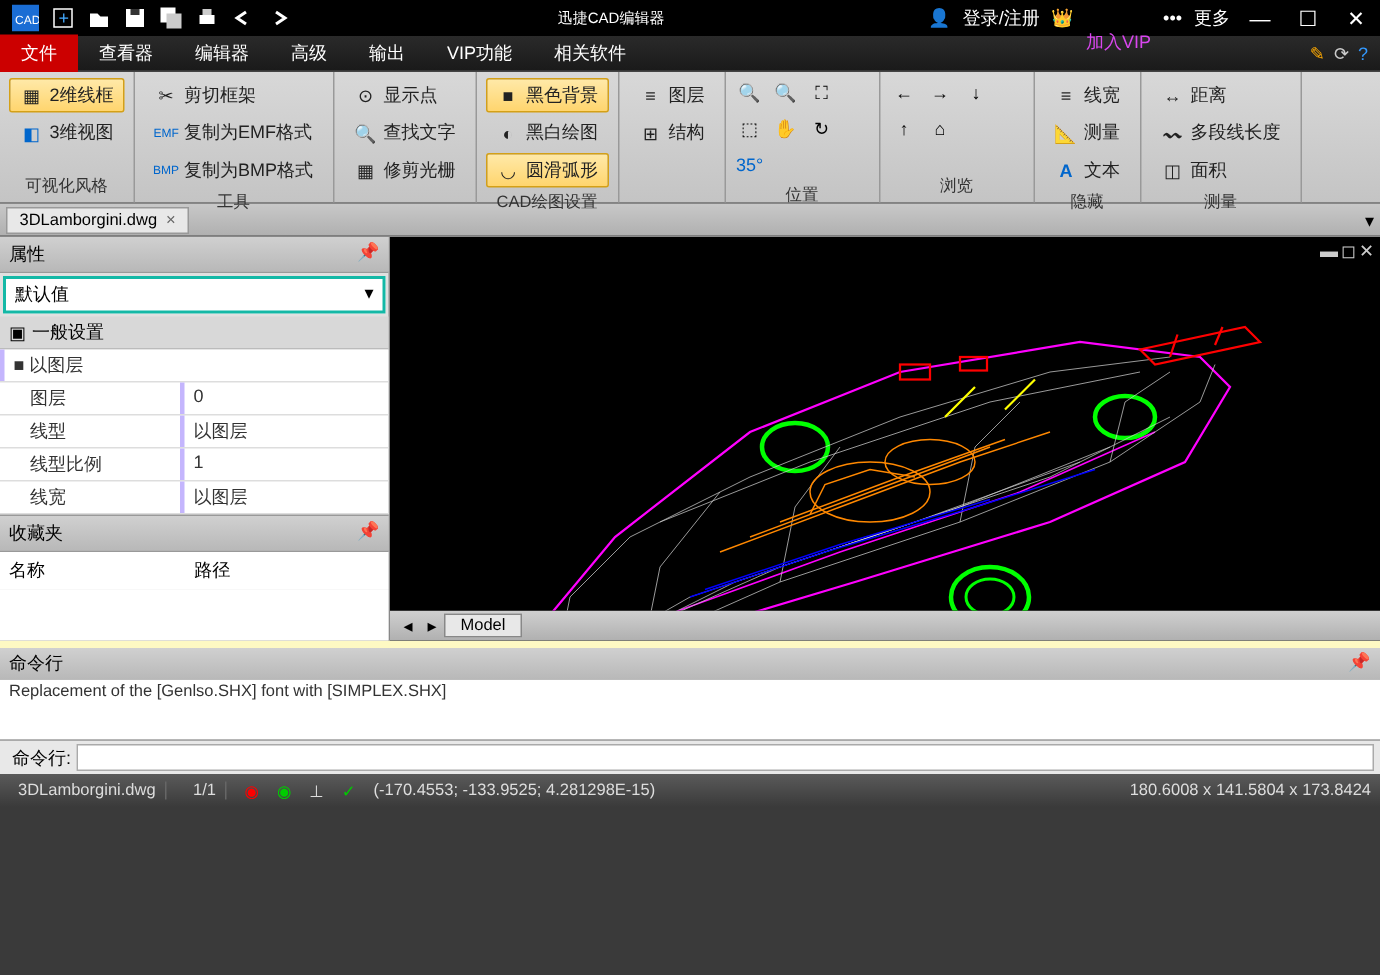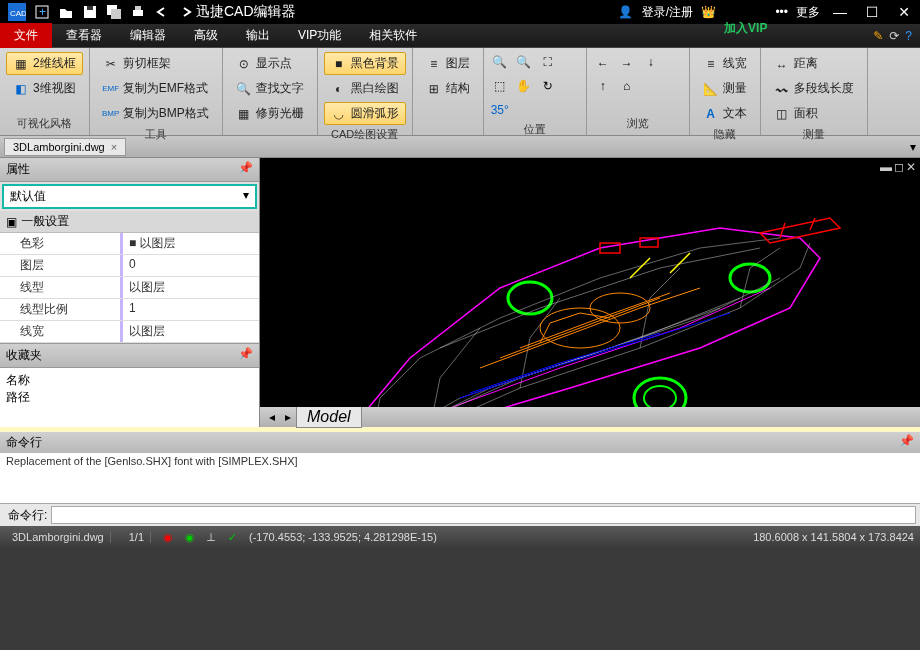--- a/index.html
+++ b/index.html
@@ -1,21 +1,21 @@
 <!DOCTYPE html>
 <html><head>
 <meta charset="utf-8">
 <style>
 * { margin: 0; padding: 0; box-sizing: border-box; font-family: "Microsoft YaHei", sans-serif; }
 body { width: 920px; height: 650px; background: #3a3a3a; overflow: hidden; font-size: 12px; }
 .titlebar { height: 24px; background: #000; color: #fff; display: flex; align-items: center; padding: 0 4px; }
 .titlebar .icon-btn { width: 22px; height: 22px; display: flex; align-items: center; justify-content: flex-end; margin-right: 2px; cursor: pointer; }
-.titlebar .title { flex: 1; text-align: left; font-size: 14px; }
+.titlebar .title { flex: 1; text-align: center; font-size: 10px; }
 .titlebar .right { display: flex; align-items: center; gap: 8px; }
-.titlebar .vip { color: #22c55e; font-weight: bold; margin-top: 32px; }
+.titlebar .vip { color: #d946ef; font-weight: normal; margin-top: 32px; }
 .titlebar .crown { color: #ffd700; }
 .win-btn { width: 24px; height: 22px; display: flex; align-items: center; justify-content: center; cursor: pointer; font-size: 14px; }
 .menubar { height: 24px; background: linear-gradient(#2a2a2a, #1a1a1a); display: flex; align-items: center; border-bottom: 1px solid #444; }
 .menu-tab { padding: 4px 14px; color: #fff; cursor: pointer; font-size: 12px; }
 .menu-tab.active { background: #cc0000; }
 .menubar .right-icons { margin-left: auto; display: flex; gap: 6px; padding-right: 8px; }
 .ribbon { height: 88px; background: linear-gradient(#d8d8d8, #c4c4c4); display: flex; border-bottom: 1px solid #888; }
 .ribbon-group { border-right: 1px solid #999; padding: 4px 6px; display: flex; flex-direction: column; }
 .ribbon-group .items { flex: 1; display: flex; flex-direction: column; gap: 2px; }
 .ribbon-group .label { text-align: center; color: #333; font-size: 11px; padding-top: 2px; }
@@ -31,32 +31,32 @@
 .left-panel { width: 260px; background: #e0e0e0; display: flex; flex-direction: column; border-right: 1px solid #888; }
 .panel-header { background: linear-gradient(#d0d0d0, #b8b8b8); padding: 3px 6px; font-size: 12px; border-bottom: 1px solid #999; display: flex; justify-content: space-between; }
 .panel-header .pin { cursor: pointer; }
 .dropdown { background: #fff; border: 2px solid #14b8a6; padding: 2px 6px; margin: 2px; display: flex; justify-content: space-between; cursor: pointer; }
 .prop-section { background: #d8d8d8; padding: 2px 6px; font-size: 12px; border-bottom: 1px solid #bbb; display: flex; align-items: center; gap: 4px; }
 .prop-grid { background: #fff; }
 .prop-row { display: flex; border-bottom: 1px solid #ddd; font-size: 12px; }
 .prop-row .k { width: 120px; padding: 2px 20px; color: #333; }
 .prop-row .v { flex: 1; padding: 2px 6px; color: #333; border-left: 3px solid #c4b5fd; }
 .fav-header { background: linear-gradient(#d0d0d0, #b8b8b8); padding: 3px 6px; font-size: 12px; border-top: 1px solid #999; border-bottom: 1px solid #999; display: flex; justify-content: space-between; }
-.fav-cols { display: flex; padding: 4px 6px; font-size: 12px; background: #fff; flex-direction: column; }
+.fav-cols { display: flex; padding: 4px 6px; font-size: 12px; background: #fff; }
 .fav-cols div { flex: 1; }
 .fav-body { flex: 1; background: #fff; }
 .canvas-area { flex: 1; display: flex; flex-direction: column; background: #000; position: relative; }
 .canvas { flex: 1; background: #000; position: relative; overflow: hidden; }
 .canvas .win-icons { position: absolute; top: 2px; right: 4px; color: #ccc; display: flex; gap: 2px; }
 .model-tab { height: 20px; background: linear-gradient(#d0d0d0, #b0b0b0); display: flex; align-items: center; padding: 0 4px; }
-.model-tab .tab { background: #e8e8e8; border: 1px solid #888; padding: 1px 10px; font-size: 16px; cursor: pointer; font-style: italic; }
+.model-tab .tab { background: #e8e8e8; border: 1px solid #888; padding: 1px 10px; font-size: 11px; cursor: pointer; }
 .model-tab .arrow { width: 16px; text-align: center; cursor: pointer; }
 .cmd-panel { border-top: 5px solid #fef9c3; }
 .cmd-header { background: linear-gradient(#d0d0d0, #b8b8b8); padding: 2px 6px; font-size: 12px; display: flex; justify-content: space-between; }
-.cmd-body { background: #fff; height: 50px; padding: 2px 6px; font-size: 11px; color: #333; overflow: auto; }
+.cmd-body { background: #fff; height: 40px; padding: 2px 6px; font-size: 11px; color: #333; overflow: auto; }
 .cmd-input-row { display: flex; align-items: center; background: #e8e8e8; border-top: 1px solid #aaa; padding: 2px 4px; }
 .cmd-input-row .label { font-size: 12px; padding: 0 4px; }
 .cmd-input-row input { flex: 1; border: 1px solid #aaa; padding: 1px 4px; font-size: 12px; }
 .statusbar { height: 22px; background: linear-gradient(#5a5a5a, #3a3a3a); color: #ddd; display: flex; align-items: center; font-size: 11px; padding: 0 6px; gap: 12px; }
 .statusbar .cell { padding: 0 6px; border-right: 1px solid #666; }
 .statusbar .spacer { flex: 1; }
 svg { display: block; }
 </style>
 </head>
 <body>
@@ -293,21 +293,20 @@
     <div class="dropdown">
       <span>默认值</span>
         <span>▾</span>
     </div>
     <div class="prop-section">
         <span>▣</span>
         <span>一般设置</span>
       </div>
     <div class="prop-grid">
       <div class="prop-row">
-          <div class="k">色彩</div>
           <div class="v">■ 以图层</div>
         </div>
       <div class="prop-row">
           <div class="k">图层</div>
           <div class="v">0</div>
         </div>
       <div class="prop-row">
           <div class="k">线型</div>
           <div class="v">以图层</div>
         </div>

